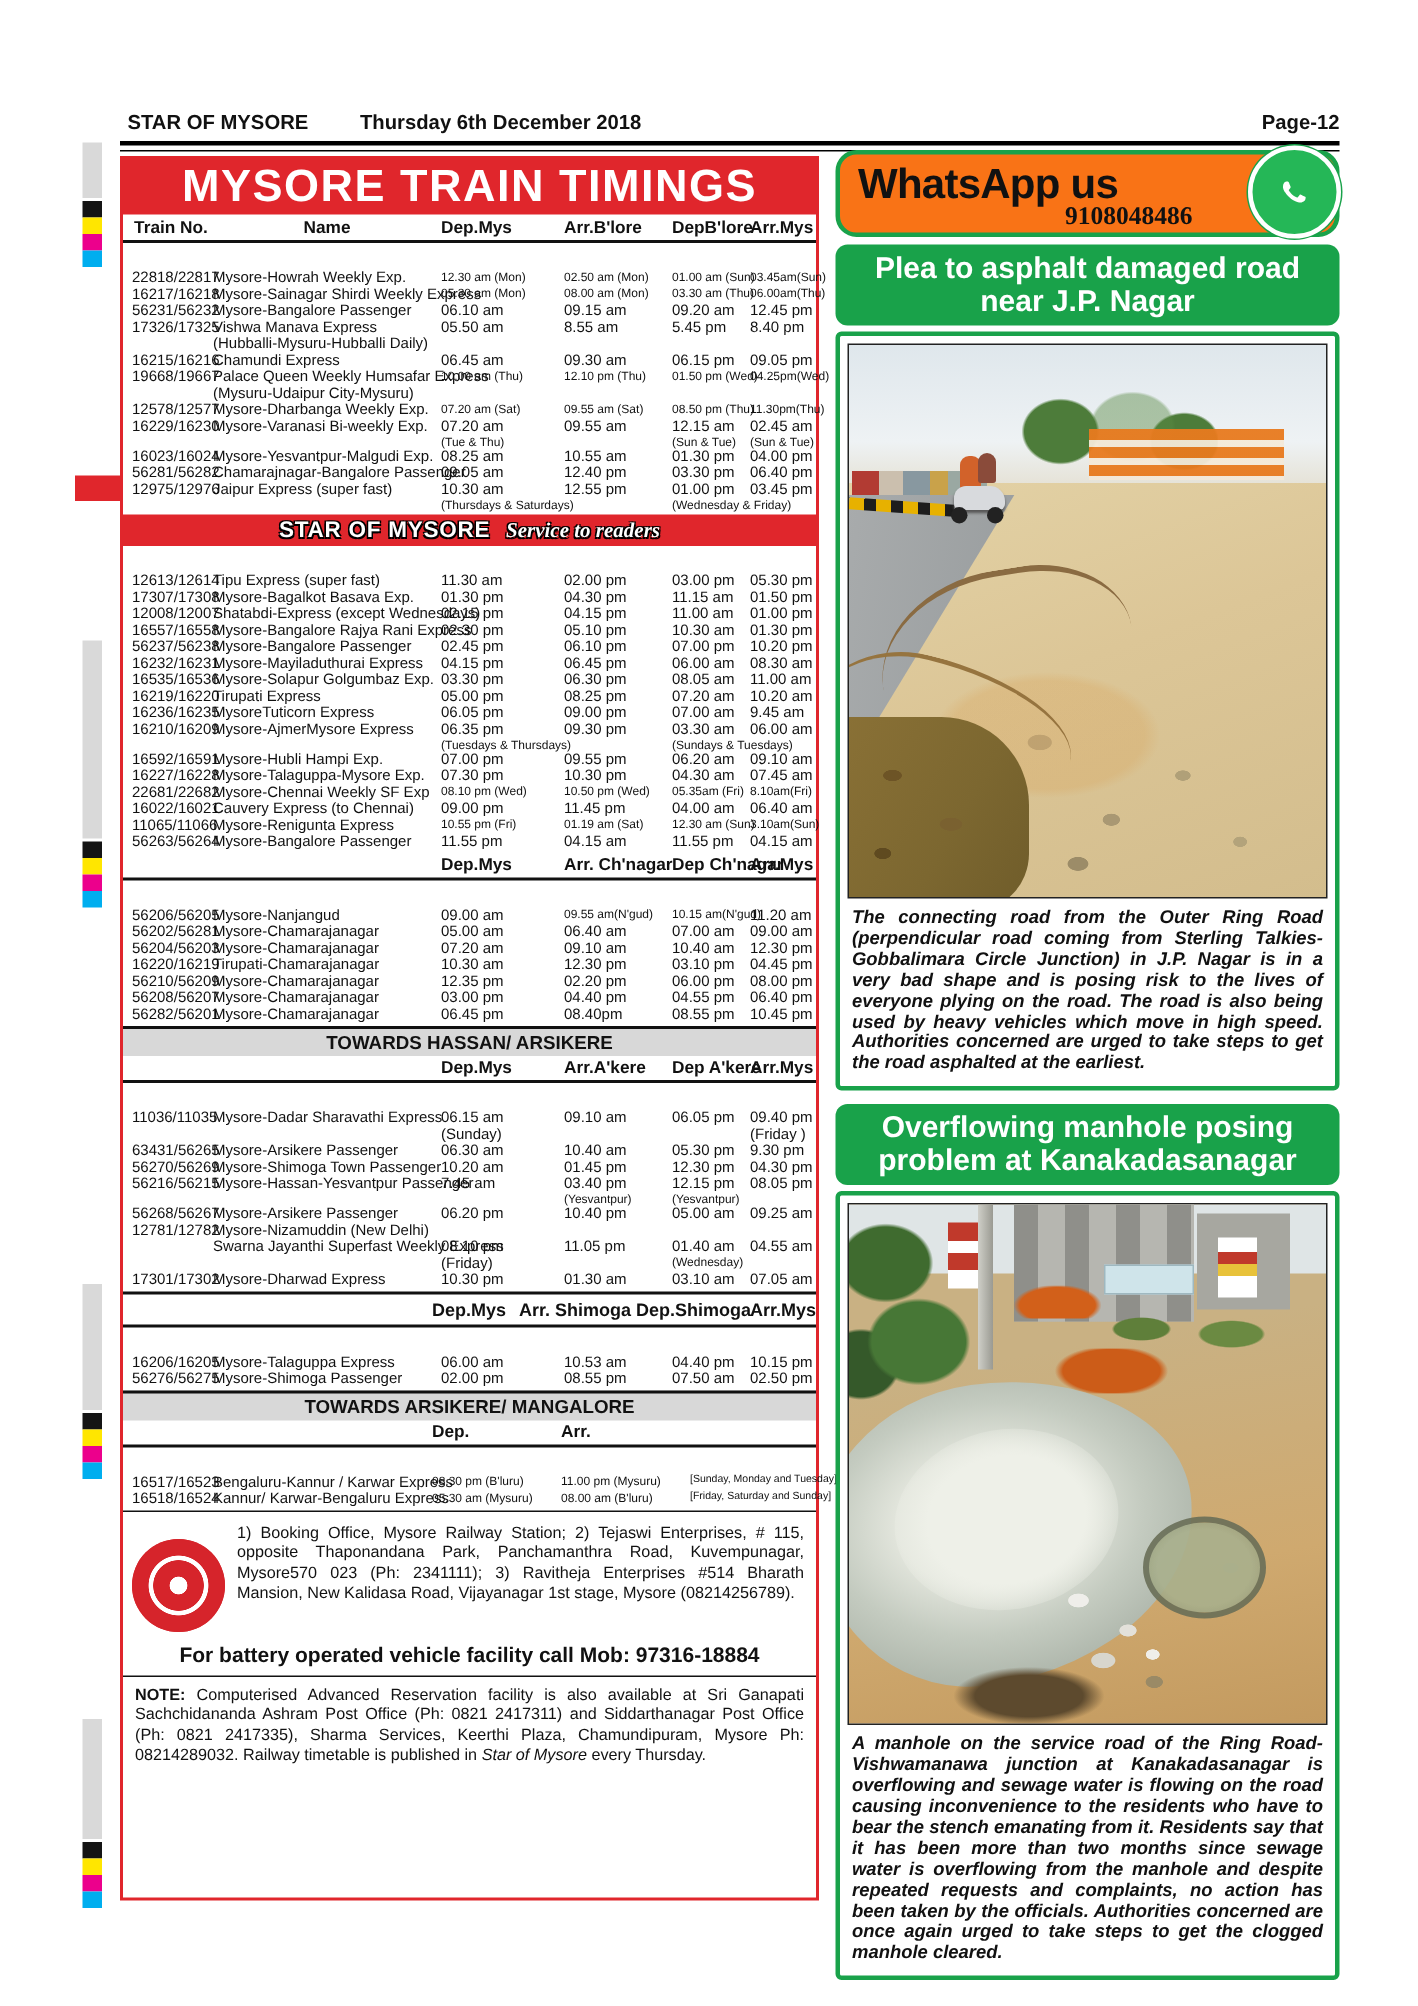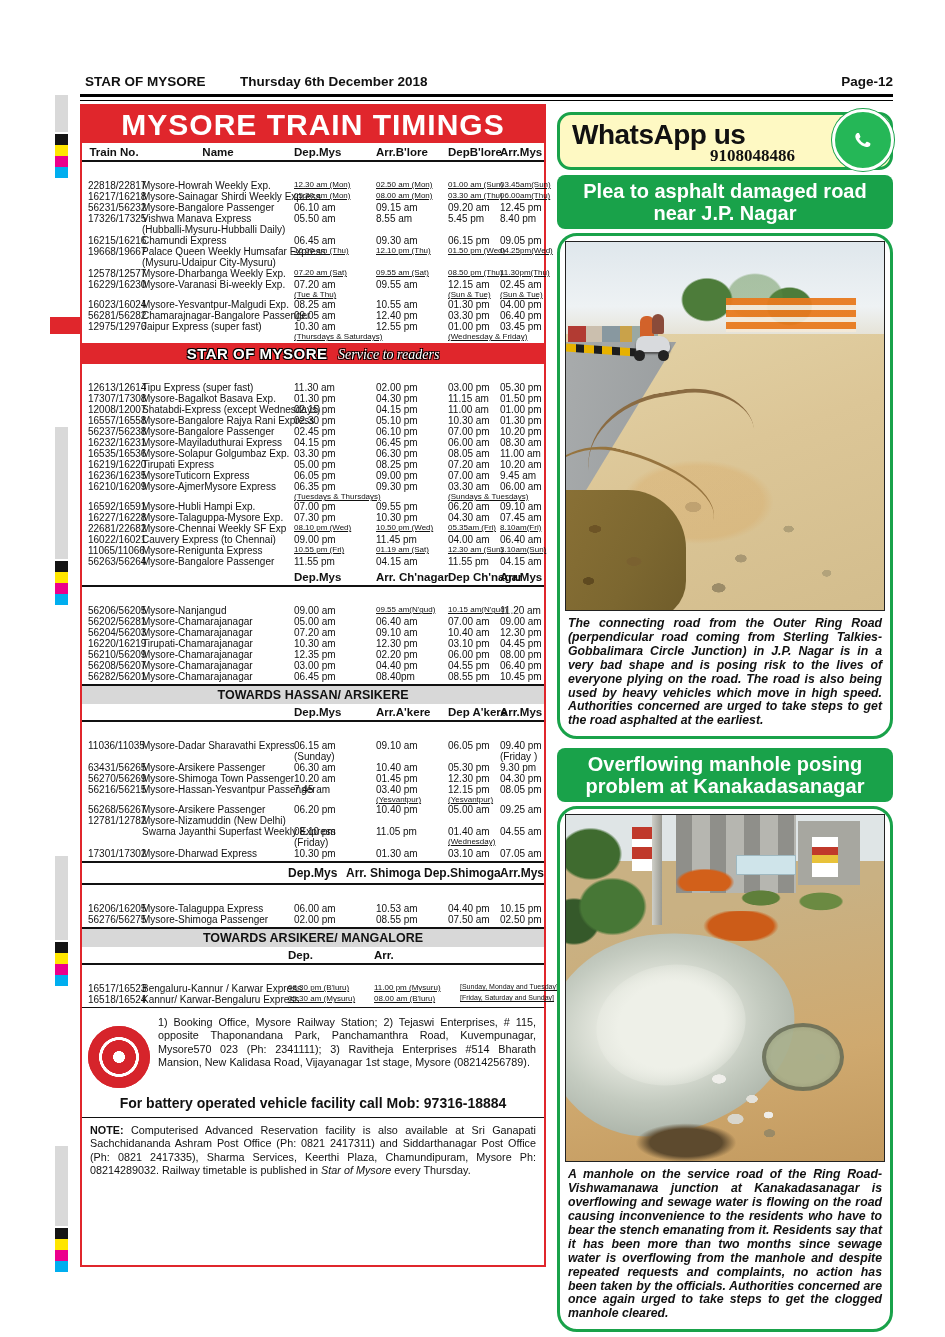--- a/index.html
+++ b/index.html
@@ -20,53 +20,53 @@
   .red-tab{position:absolute;left:50px;top:317px;width:32px;height:17px;background:#e0262c;}
 
   
   .tbox{position:absolute;left:80px;top:104px;width:466px;height:1163px;border:2.5px solid #e0262c;box-sizing:border-box;background:#fff;}
   .ttitle{height:37px;background:#e0262c;color:#fff;font-weight:bold;font-size:30px;letter-spacing:1px;text-align:center;line-height:37px;}
   .grid6{display:grid;grid-template-columns:58px 154px 82px 72px 52px 1fr;}
   .gridb{display:grid;grid-template-columns:58px 148px 86px 86px 1fr;}
   .grids{display:grid;grid-template-columns:204px 60px 78px 76px 1fr;}
   .c{white-space:nowrap;overflow:visible;font-size:10px;}
   .c0{padding-left:6px;} .c1{padding-left:2px;}
-  .tight{font-size:8px;text-decoration:underline;}
+  .tight{font-size:8px;}
   .thead .c{font-weight:bold;font-size:11.5px;}
   .mainhead{border-bottom:2.5px solid #111;padding:3px 0 2px;}
   .mainhead .c0,.mainhead .c1{text-align:center;}
   .rows{padding:18px 0 2px;}
   .banner{background:#e0262c;height:21px;text-align:center;line-height:21px;}
   .banner .brand{color:#fff;font-weight:bold;font-size:15px;letter-spacing:.5px;text-shadow:1px 1px 0 #000,-1px 1px 0 #000,1px -1px 0 #000,-1px -1px 0 #000;}
-  .banner .tag{color:#fff;font-family:"Liberation Serif",serif;font-weight:normal;font-style:italic;font-size:14px;margin-left:6px;text-shadow:1px 1px 0 #000,-1px 1px 0 #000,1px -1px 0 #000,-1px -1px 0 #000;}
+  .banner .tag{color:#fff;font-family:"Liberation Serif",serif;font-weight:bold;font-style:italic;font-size:14px;margin-left:6px;text-shadow:1px 1px 0 #000,-1px 1px 0 #000,1px -1px 0 #000,-1px -1px 0 #000;}
   .graybar{background:#d8d8d8;border-top:2px solid #111;height:18px;line-height:18px;text-align:center;font-weight:bold;font-size:12.5px;}
   .graybar .psg{font-weight:normal;font-size:11px;}
   .subhead{border-bottom:2px solid #111;padding:2px 0;}
   .shwrap{border-top:2px solid #111;border-bottom:2px solid #111;padding:3px 0;}
   .shwrap .c{font-weight:bold;font-size:12px;}
   .bangrows .c4{font-size:7px;}
   .info{border-top:1.5px solid #111;display:flex;padding:8px 8px 2px 6px;gap:8px;}
   .logo{flex:0 0 62px;width:62px;height:62px;margin-top:10px;border-radius:50%;
         background:radial-gradient(circle,#fff 0 13%,#d6242b 14% 38%,#fff 39% 45%,#d6242b 46% 100%);
         box-shadow:inset 0 0 0 1px #d6242b;}
   .infotext{font-size:10.8px;line-height:13.4px;text-align:justify;}
   .battery{font-weight:bold;font-size:14px;text-align:center;margin:5px 0 6px;}
   .note{border-top:1.5px solid #111;padding:6px 8px 0 8px;font-size:10.8px;line-height:13.4px;text-align:justify;}
   .note b{font-weight:bold;}
   .note i{font-style:italic;}
 
   
   .rcol{position:absolute;left:557px;top:100px;width:336px;}
-  .wabox{position:relative;height:58px;background:#fef9c3;border:3px solid #19a24a;border-radius:14px;box-sizing:border-box;z-index:2;margin-top:12px;}
+  .wabox{position:relative;height:58px;background:#f97316;border:3px solid #19a24a;border-radius:14px;box-sizing:border-box;z-index:2;}
   .walabel{position:absolute;left:12px;top:4px;font-size:28px;font-weight:bold;letter-spacing:-.5px;}
   .wanumber{position:absolute;left:150px;top:31px;font-family:"Liberation Serif",serif;font-weight:bold;font-size:17px;}
   .waicon{position:absolute;right:-4px;top:-6px;width:56px;height:56px;border-radius:50%;background:#25b757;border:3px solid #fff;box-shadow:0 0 0 1px #19a24a;display:flex;align-items:center;justify-content:center;}
   .waicon svg{width:30px;height:30px;}
   .gbanner{margin-top:5px;background:#19a24a;border-radius:8px;color:#fff;font-weight:bold;font-size:20px;line-height:22px;text-align:center;padding:5px 6px;}
-  .artbox{margin-top:4px;border:3px solid #19a24a;border-radius:20px;padding:5px;background:#fff;}
+  .artbox{margin-top:4px;border:3px solid #19a24a;border-radius:4px;padding:5px;background:#fff;}
   .photo{position:relative;overflow:hidden;border:1px solid #222;}
   .caption{padding:6px 3px 3px;font-weight:bold;font-style:italic;font-size:12.3px;line-height:13.9px;text-align:justify;color:#111;}
 
   
   .p1{height:368px;background:
       radial-gradient(14px 9px at 40% 72%,#b9a57d 0 55%,transparent 60%),
       radial-gradient(10px 7px at 55% 86%,#a99873 0 55%,transparent 60%),
       radial-gradient(9px 6px at 70% 78%,#b0a078 0 55%,transparent 60%),
       radial-gradient(12px 8px at 48% 94%,#9c8c68 0 55%,transparent 60%),
       radial-gradient(8px 6px at 82% 90%,#b3a37b 0 55%,transparent 60%),

